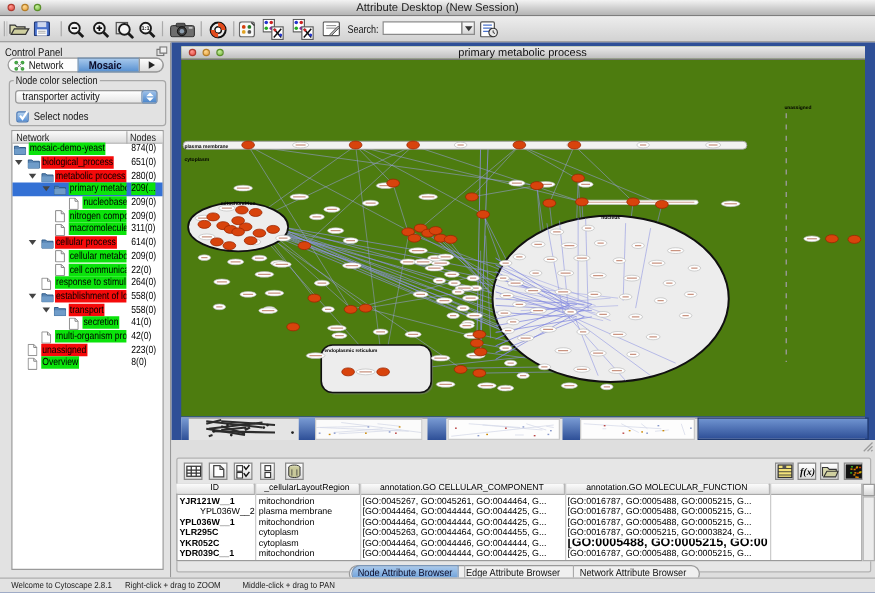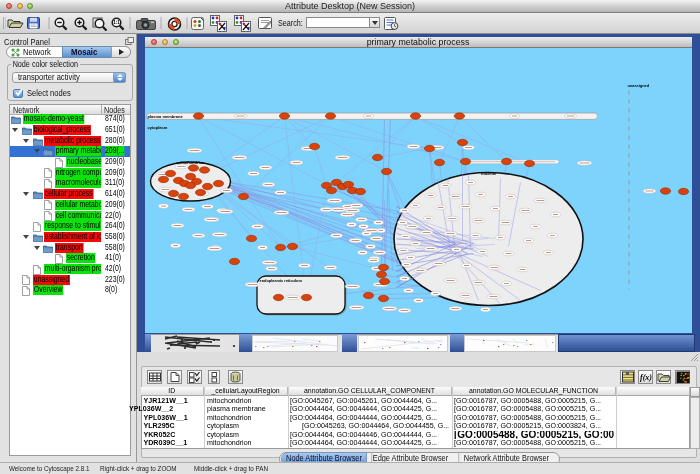--- a/index.html
+++ b/index.html
@@ -123,21 +123,21 @@
     <circle cx="10.5" cy="10" r="3.4" fill="#e8e8e8" stroke="#333" stroke-width="0.9"></circle>
     <path d="M10.5 8.3 L10.5 10 L12 10.8" stroke="#333" stroke-width="0.8" fill="none"></path>
   </svg>
 <div class="abs" style="left:278px;top:13px;height:20px;font-size:9px;line-height:20px;color:#111;transform:scaleX(0.8);transform-origin:0 50%">Search:</div>
 <div class="abs" style="left:306px;top:16.5px;width:64px;height:11px;background:#fff;border:1px solid #8a8a8a"></div>
 <div class="abs" style="left:369px;top:16.5px;width:11px;height:11px;background:linear-gradient(#fdfdfd,#d5d5d5);border:1px solid #8a8a8a"></div>
 <div class="abs" style="left:371.5px;top:20.5px;width:0;height:0;border-left:3px solid transparent;border-right:3px solid transparent;border-top:4px solid #333"></div>
 
 <div class="abs" style="left:137px;top:33.5px;width:563px;height:318.5px;background:#2e4f97"></div>
 
-<div class="abs" style="left:144.5px;top:37px;width:547px;height:296px;background:#7dd3fc">
+<div class="abs" style="left:144.5px;top:37px;width:547px;height:296px;background:#4d7c0f">
   <div class="abs" style="left:0;top:0;width:547px;height:10.5px;
     background:linear-gradient(#ececec,#bdbdbd);border-bottom:1px solid #787878">
     <div class="abs" style="left:6.3px;top:1.5px;width:6.4px;height:6.4px;border-radius:50%;background:radial-gradient(circle at 35% 30%,#ff9a90,#e6493f);border:0.5px solid #b03a30"></div>
     <div class="abs" style="left:17.3px;top:1.5px;width:6.4px;height:6.4px;border-radius:50%;background:radial-gradient(circle at 35% 30%,#ffd890,#e9a33c);border:0.5px solid #b57e28"></div>
     <div class="abs" style="left:28.3px;top:1.5px;width:6.4px;height:6.4px;border-radius:50%;background:radial-gradient(circle at 35% 30%,#c8f0a0,#78ba3c);border:0.5px solid #5a8f2a"></div>
     <div style="text-align:center;font-size:8.8px;line-height:10.5px;color:#111">primary metabolic process</div>
   </div>
   <svg width="547" height="286" viewBox="144.5 47.5 547 286" style="position:absolute;left:0;top:10.5px">
       <line x1="213" y1="179" x2="399" y2="211" stroke="#8d93e2" stroke-width="0.7" opacity="0.75"></line>
       <line x1="215" y1="182" x2="403" y2="219" stroke="#8d93e2" stroke-width="0.7" opacity="0.75"></line>
@@ -905,33 +905,33 @@
 <div style="position:absolute;left:140.5px;top:387px;width:63.5px;height:8.5px;background:linear-gradient(#fcfcfc,#e0e0e0);border-right:1px solid #b6b6b6;border-bottom:1px solid #a8a8a8;font-size:6.9px;line-height:8.5px;text-align:center;white-space:nowrap;overflow:hidden">ID</div>
 <div style="position:absolute;left:204px;top:387px;width:84px;height:8.5px;background:linear-gradient(#fcfcfc,#e0e0e0);border-right:1px solid #b6b6b6;border-bottom:1px solid #a8a8a8;font-size:6.9px;line-height:8.5px;text-align:center;white-space:nowrap;overflow:hidden">_cellularLayoutRegion</div>
 <div style="position:absolute;left:288px;top:387px;width:164px;height:8.5px;background:linear-gradient(#fcfcfc,#e0e0e0);border-right:1px solid #b6b6b6;border-bottom:1px solid #a8a8a8;font-size:6.9px;line-height:8.5px;text-align:center;white-space:nowrap;overflow:hidden">annotation.GO CELLULAR_COMPONENT</div>
 <div style="position:absolute;left:452px;top:387px;width:164px;height:8.5px;background:linear-gradient(#fcfcfc,#e0e0e0);border-right:1px solid #b6b6b6;border-bottom:1px solid #a8a8a8;font-size:6.9px;line-height:8.5px;text-align:center;white-space:nowrap;overflow:hidden">annotation.GO MOLECULAR_FUNCTION</div>
 <div style="position:absolute;left:616px;top:387px;width:74px;height:8.5px;background:linear-gradient(#fcfcfc,#e0e0e0);border-right:1px solid #b6b6b6;border-bottom:1px solid #a8a8a8;font-size:6.9px;line-height:8.5px;text-align:center;white-space:nowrap;overflow:hidden"></div>
 <div style="position:absolute;left:140.5px;top:396.80px;width:60.5px;height:8.50px;font-size:7.1px;line-height:8.50px;font-weight:bold;padding-left:3px;white-space:nowrap;overflow:hidden">YJR121W__1</div>
 <div style="position:absolute;left:204px;top:396.80px;width:81px;height:8.50px;font-size:7.1px;line-height:8.50px;font-weight:normal;padding-left:3px;white-space:nowrap;overflow:hidden">mitochondrion</div>
 <div style="position:absolute;left:288px;top:396.80px;width:162px;height:8.50px;font-size:7.1px;line-height:8.50px;font-weight:normal;padding-left:2px;white-space:nowrap;overflow:hidden">[GO:0045267, GO:0045261, GO:0044464, G...</div>
 <div style="position:absolute;left:452px;top:396.80px;width:162px;height:8.50px;font-size:7.1px;line-height:8.50px;font-weight:normal;padding-left:2px;white-space:nowrap;overflow:hidden">[GO:0016787, GO:0005488, GO:0005215, G...</div>
 <div style="position:absolute;left:616px;top:396.80px;width:74px;height:8.50px;font-size:7.1px;line-height:8.50px;font-weight:normal;padding-left:0px;white-space:nowrap;overflow:hidden"></div>
-<div style="position:absolute;left:126px;top:405.30px;width:60.5px;height:8.50px;font-size:7.1px;line-height:8.50px;font-weight:bold;padding-left:3px;white-space:nowrap;overflow:hidden">YPL036W__2</div>
+<div style="position:absolute;left:157px;top:405.30px;width:60.5px;height:8.50px;font-size:7.1px;line-height:8.50px;font-weight:normal;padding-left:3px;white-space:nowrap;overflow:hidden">YPL036W__2</div>
 <div style="position:absolute;left:204px;top:405.30px;width:81px;height:8.50px;font-size:7.1px;line-height:8.50px;font-weight:normal;padding-left:3px;white-space:nowrap;overflow:hidden">plasma membrane</div>
 <div style="position:absolute;left:288px;top:405.30px;width:162px;height:8.50px;font-size:7.1px;line-height:8.50px;font-weight:normal;padding-left:2px;white-space:nowrap;overflow:hidden">[GO:0044464, GO:0044444, GO:0044425, G...</div>
 <div style="position:absolute;left:452px;top:405.30px;width:162px;height:8.50px;font-size:7.1px;line-height:8.50px;font-weight:normal;padding-left:2px;white-space:nowrap;overflow:hidden">[GO:0016787, GO:0005488, GO:0005215, G...</div>
 <div style="position:absolute;left:616px;top:405.30px;width:74px;height:8.50px;font-size:7.1px;line-height:8.50px;font-weight:normal;padding-left:0px;white-space:nowrap;overflow:hidden"></div>
 <div style="position:absolute;left:140.5px;top:413.80px;width:60.5px;height:8.50px;font-size:7.1px;line-height:8.50px;font-weight:bold;padding-left:3px;white-space:nowrap;overflow:hidden">YPL036W__1</div>
 <div style="position:absolute;left:204px;top:413.80px;width:81px;height:8.50px;font-size:7.1px;line-height:8.50px;font-weight:normal;padding-left:3px;white-space:nowrap;overflow:hidden">mitochondrion</div>
 <div style="position:absolute;left:288px;top:413.80px;width:162px;height:8.50px;font-size:7.1px;line-height:8.50px;font-weight:normal;padding-left:2px;white-space:nowrap;overflow:hidden">[GO:0044464, GO:0044444, GO:0044425, G...</div>
 <div style="position:absolute;left:452px;top:413.80px;width:162px;height:8.50px;font-size:7.1px;line-height:8.50px;font-weight:normal;padding-left:2px;white-space:nowrap;overflow:hidden">[GO:0016787, GO:0005488, GO:0005215, G...</div>
 <div style="position:absolute;left:616px;top:413.80px;width:74px;height:8.50px;font-size:7.1px;line-height:8.50px;font-weight:normal;padding-left:0px;white-space:nowrap;overflow:hidden"></div>
 <div style="position:absolute;left:140.5px;top:422.30px;width:60.5px;height:8.50px;font-size:7.1px;line-height:8.50px;font-weight:bold;padding-left:3px;white-space:nowrap;overflow:hidden">YLR295C</div>
 <div style="position:absolute;left:204px;top:422.30px;width:81px;height:8.50px;font-size:7.1px;line-height:8.50px;font-weight:normal;padding-left:3px;white-space:nowrap;overflow:hidden">cytoplasm</div>
-<div style="position:absolute;left:288px;top:422.30px;width:162px;height:8.50px;font-size:7.1px;line-height:8.50px;font-weight:normal;padding-left:14px;white-space:nowrap;overflow:hidden">[GO:0045263, GO:0044464, GO:0044455, G...</div>
+<div style="position:absolute;left:288px;top:422.30px;width:162px;height:8.50px;font-size:7.1px;line-height:8.50px;font-weight:normal;padding-left:2px;white-space:nowrap;overflow:hidden">[GO:0045263, GO:0044464, GO:0044455, G...</div>
 <div style="position:absolute;left:452px;top:422.30px;width:162px;height:8.50px;font-size:7.1px;line-height:8.50px;font-weight:normal;padding-left:2px;white-space:nowrap;overflow:hidden">[GO:0016787, GO:0005215, GO:0003824, G...</div>
 <div style="position:absolute;left:616px;top:422.30px;width:74px;height:8.50px;font-size:7.1px;line-height:8.50px;font-weight:normal;padding-left:0px;white-space:nowrap;overflow:hidden"></div>
 <div style="position:absolute;left:140.5px;top:430.80px;width:60.5px;height:8.50px;font-size:7.1px;line-height:8.50px;font-weight:bold;padding-left:3px;white-space:nowrap;overflow:hidden">YKR052C</div>
 <div style="position:absolute;left:204px;top:430.80px;width:81px;height:8.50px;font-size:7.1px;line-height:8.50px;font-weight:normal;padding-left:3px;white-space:nowrap;overflow:hidden">cytoplasm</div>
 <div style="position:absolute;left:288px;top:430.80px;width:162px;height:8.50px;font-size:7.1px;line-height:8.50px;font-weight:normal;padding-left:2px;white-space:nowrap;overflow:hidden">[GO:0044464, GO:0044446, GO:0044444, G...</div>
 <div style="position:absolute;left:452px;top:430.80px;width:162px;height:8.50px;font-size:10px;line-height:8.50px;font-weight:bold;padding-left:2px;white-space:nowrap;overflow:hidden">[GO:0005488, GO:0005215, GO:0003674]</div>
 <div style="position:absolute;left:616px;top:430.80px;width:74px;height:8.50px;font-size:7.1px;line-height:8.50px;font-weight:normal;padding-left:0px;white-space:nowrap;overflow:hidden"></div>
 <div style="position:absolute;left:140.5px;top:439.30px;width:60.5px;height:8.50px;font-size:7.1px;line-height:8.50px;font-weight:bold;padding-left:3px;white-space:nowrap;overflow:hidden">YDR039C__1</div>
 <div style="position:absolute;left:204px;top:439.30px;width:81px;height:8.50px;font-size:7.1px;line-height:8.50px;font-weight:normal;padding-left:3px;white-space:nowrap;overflow:hidden">mitochondrion</div>
 <div style="position:absolute;left:288px;top:439.30px;width:162px;height:8.50px;font-size:7.1px;line-height:8.50px;font-weight:normal;padding-left:2px;white-space:nowrap;overflow:hidden">[GO:0044464, GO:0044444, GO:0044425, G...</div>

